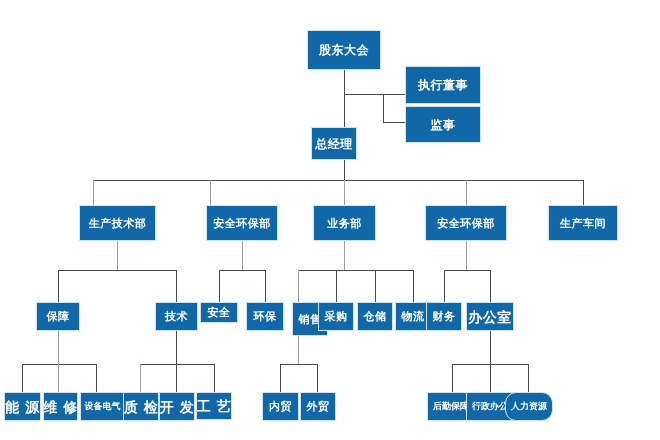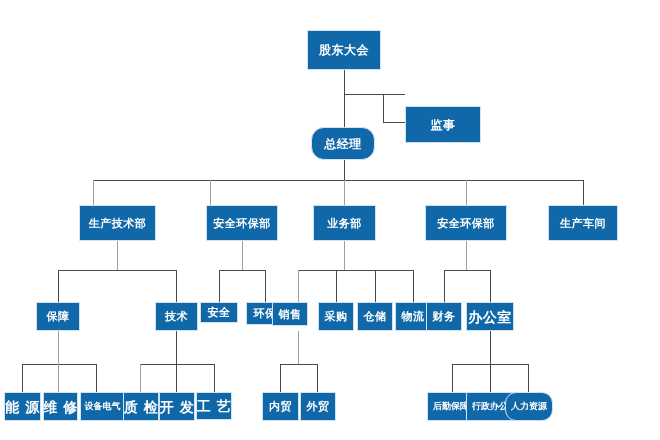--- a/index.html
+++ b/index.html
@@ -105,44 +105,45 @@
   <div class="conn v" style="left:317px; top:364px; height:28px;"></div>
 
   <div class="conn v" style="left:490px; top:331px; height:33px;"></div>
   <div class="conn h" style="left:452px; top:364px; width:76px;"></div>
   <div class="conn v" style="left:452px; top:364px; height:28px;"></div>
   <div class="conn v" style="left:490px; top:364px; height:28px;"></div>
   <div class="conn v" style="left:528px; top:364px; height:28px;"></div>
 
   <div class="node sz-lg" style="left:307px; top:30px; width:74px; height:40px;">股东大会</div>
 
+  <div class="node sz-lg" style="left:405px; top:66px; width:76px; height:38px;">执行董事</div>
 
   <div class="node sz-lg" style="left:405px; top:106px; width:76px; height:37px;">监事</div>
 
-  <div class="node sz-lg" style="left:311px; top:127px; width:64px; height:33px;border-radius:13px;">总经理</div>
+  <div class="node sz-lg" style="left:311px; top:127px; width:46px; height:33px;">总经理</div>
 
   <div class="node sz-md" style="left:79px; top:205px; width:77px; height:36px;">生产技术部</div>
 
   <div class="node sz-md" style="left:206px; top:205px; width:72px; height:36px;">安全环保部</div>
 
   <div class="node sz-md" style="left:313px; top:205px; width:63px; height:36px;">业务部</div>
 
   <div class="node sz-md" style="left:425px; top:205px; width:82px; height:36px;">安全环保部</div>
 
   <div class="node sz-md" style="left:548px; top:205px; width:70px; height:36px;">生产车间</div>
 
   <div class="node sz-md" style="left:36px; top:302px; width:44px; height:29px;">保障</div>
 
   <div class="node sz-md" style="left:155px; top:302px; width:43px; height:29px;">技术</div>
 
   <div class="node sz-md" style="left:200px; top:302px; width:38px; height:21px;">安全</div>
 
-  <div class="node sz-md" style="left:246px; top:302px; width:38px; height:23px;">环保</div>
+  <div class="node sz-md" style="left:246px; top:302px; width:38px; height:29px;">环保</div>
 
-  <div class="node sz-md" style="left:272px; top:302px; width:36px; height:24px;">销售</div>
+  <div class="node sz-md" style="left:292px; top:302px; width:36px; height:34px;">销售</div>
 
   <div class="node sz-md" style="left:318px; top:302px; width:36px; height:29px;">采购</div>
 
   <div class="node sz-md" style="left:357px; top:302px; width:36px; height:29px;">仓储</div>
 
   <div class="node sz-md" style="left:395px; top:302px; width:36px; height:29px;">物流</div>
 
   <div class="node sz-md" style="left:426px; top:302px; width:36px; height:29px;">财务</div>
 
   <div class="node sz-sm" style="left:466px; top:302px; width:48px; height:29px;">办公室</div>

